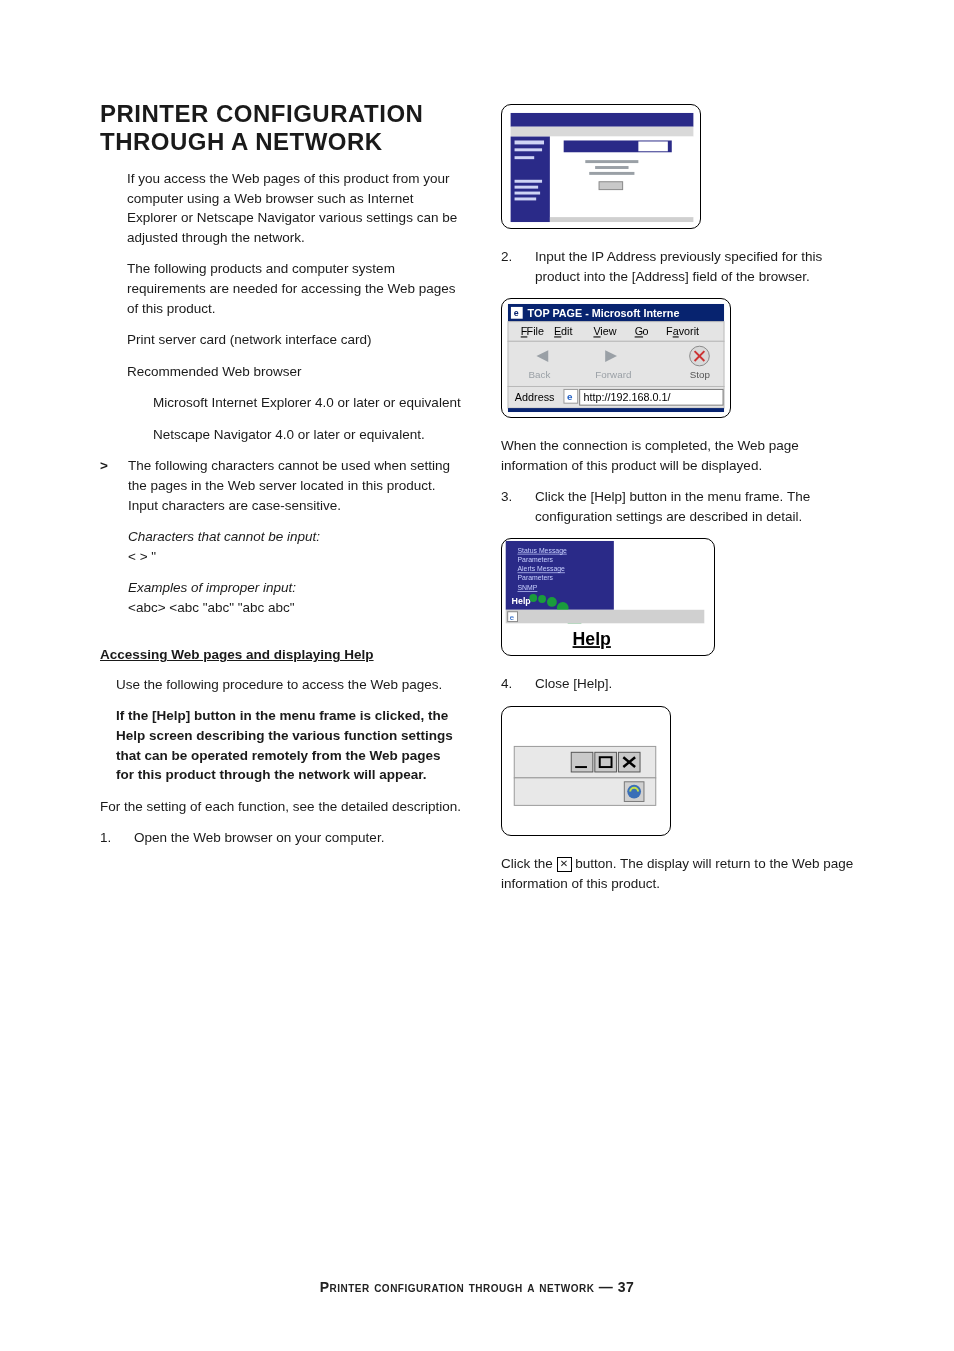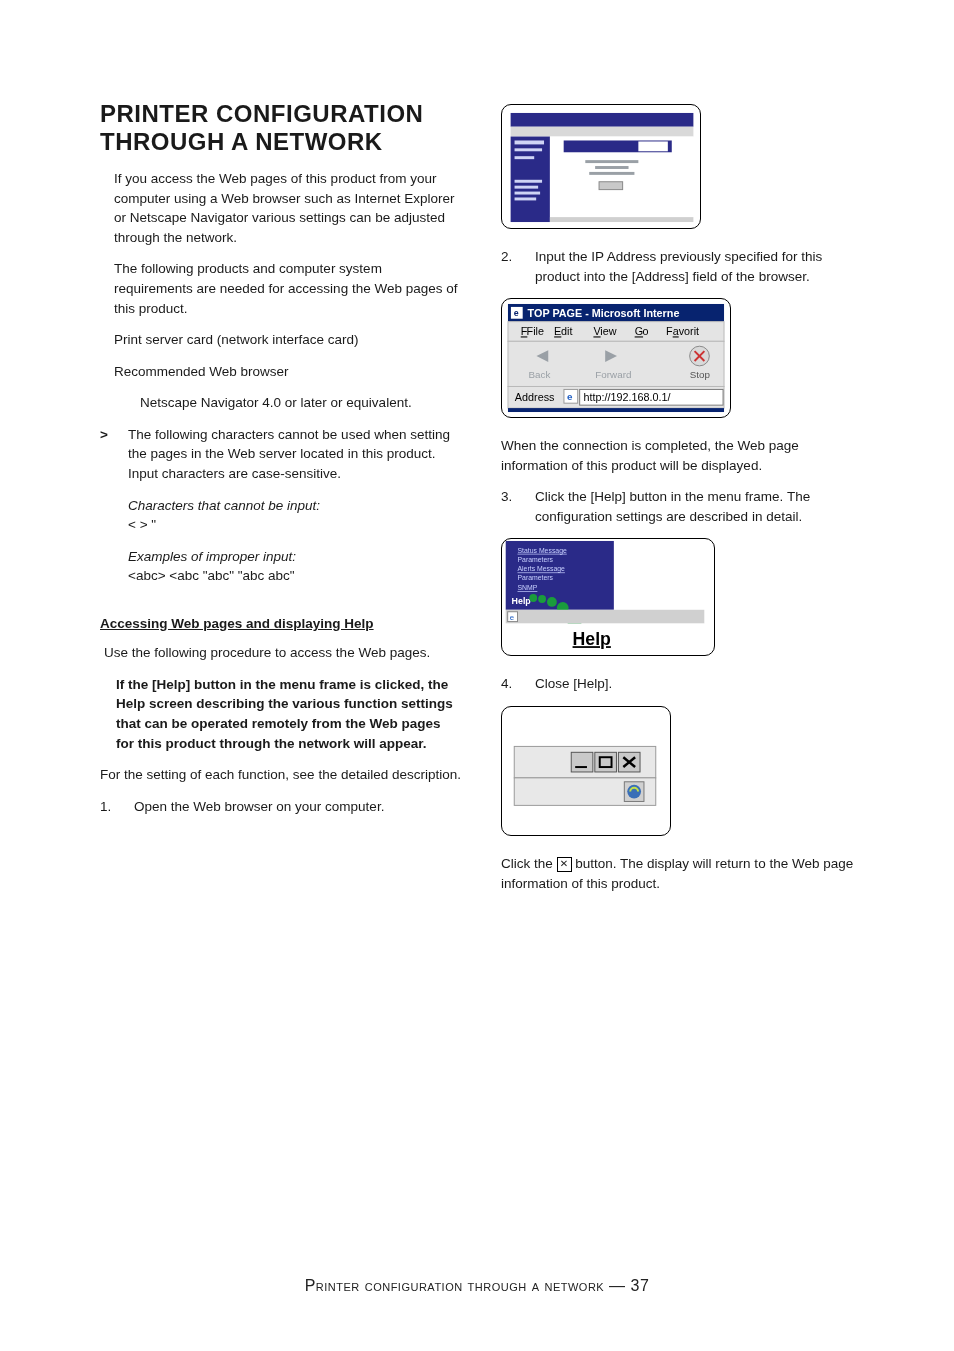--- a/index.html
+++ b/index.html
@@ -28,21 +28,21 @@
     min-width: 0;
   }
   h1 {
     font-size: 24px;
     font-weight: 800;
     letter-spacing: 0.5px;
     margin: 0 0 14px 0;
     line-height: 1.15;
   }
   .body-indent > * {
-    margin-left: 14px;
+    margin-left: 27px;
   }
   p {
     margin: 0 0 12px 0;
   }
   .sub-indent > p {
     margin-left: 26px;
   }
   .note-row {
     display: flex;
     gap: 14px;
@@ -76,59 +76,61 @@
     box-sizing: border-box;
   }
   .figbox svg { display: block; }
   .footer {
     position: absolute;
     bottom: 54px;
     left: 0;
     right: 0;
     text-align: center;
     font-variant: small-caps;
-    font-size: 16px;
+    font-size: 14px;
     letter-spacing: 0.5px;
     color: #222;
+    font-weight: bold;
   }
 </style>
 </head>
 <body>
 
 <div class="page">
   <div class="cols">
 
     <div class="col">
       <h1>PRINTER CONFIGURATION THROUGH A NETWORK</h1>
       <div class="body-indent">
         <p>If you access the Web pages of this product from your computer using a Web browser such as Internet Explorer or Netscape Navigator various settings can be adjusted through the network.</p>
         <p>The following products and computer system requirements are needed for accessing the Web pages of this product.</p>
         <p>Print server card (network interface card)</p>
         <p>Recommended Web browser</p>
         <div class="sub-indent">
+          <p>Microsoft Internet Explorer 4.0 or later or equivalent</p>
           <p>Netscape Navigator 4.0 or later or equivalent.</p>
         </div>
 
         <div class="note-row" style="margin-left:0;">
           <div class="note-glyph">&gt;</div>
           <div style="flex:1">
             <p>The following characters cannot be used when setting the pages in the Web server located in this product. Input characters are case-sensitive.</p>
             <p>
               <em>Characters that cannot be input:</em><br>
               <span>&lt; &gt; "</span>
             </p>
             <p>
               <em>Examples of improper input:</em><br>
               <span>&lt;abc&gt; &lt;abc "abc" "abc abc"</span>
             </p>
           </div>
         </div>
 
         <p class="sect-head" style="margin-left:0;text-decoration:underline;">Accessing Web pages and displaying Help</p>
-        <p style="margin-left:4px;">Use the following procedure to access the Web pages.</p>
+        <p style="margin-left:16px;">Use the following procedure to access the Web pages.</p>
         <p style="margin-left:16px;font-weight:bold;">If the [Help] button in the menu frame is clicked, the Help screen describing the various function settings that can be operated remotely from the Web pages for this product through the network will appear.</p>
         <p style="margin-left:0;">For the setting of each function, see the detailed description.</p>
 
         <div class="num-row" style="margin-left:0;">
           <div class="n">1.</div>
           <div class="t">Open the Web browser on your computer.</div>
         </div>
       </div>
     </div>
 

